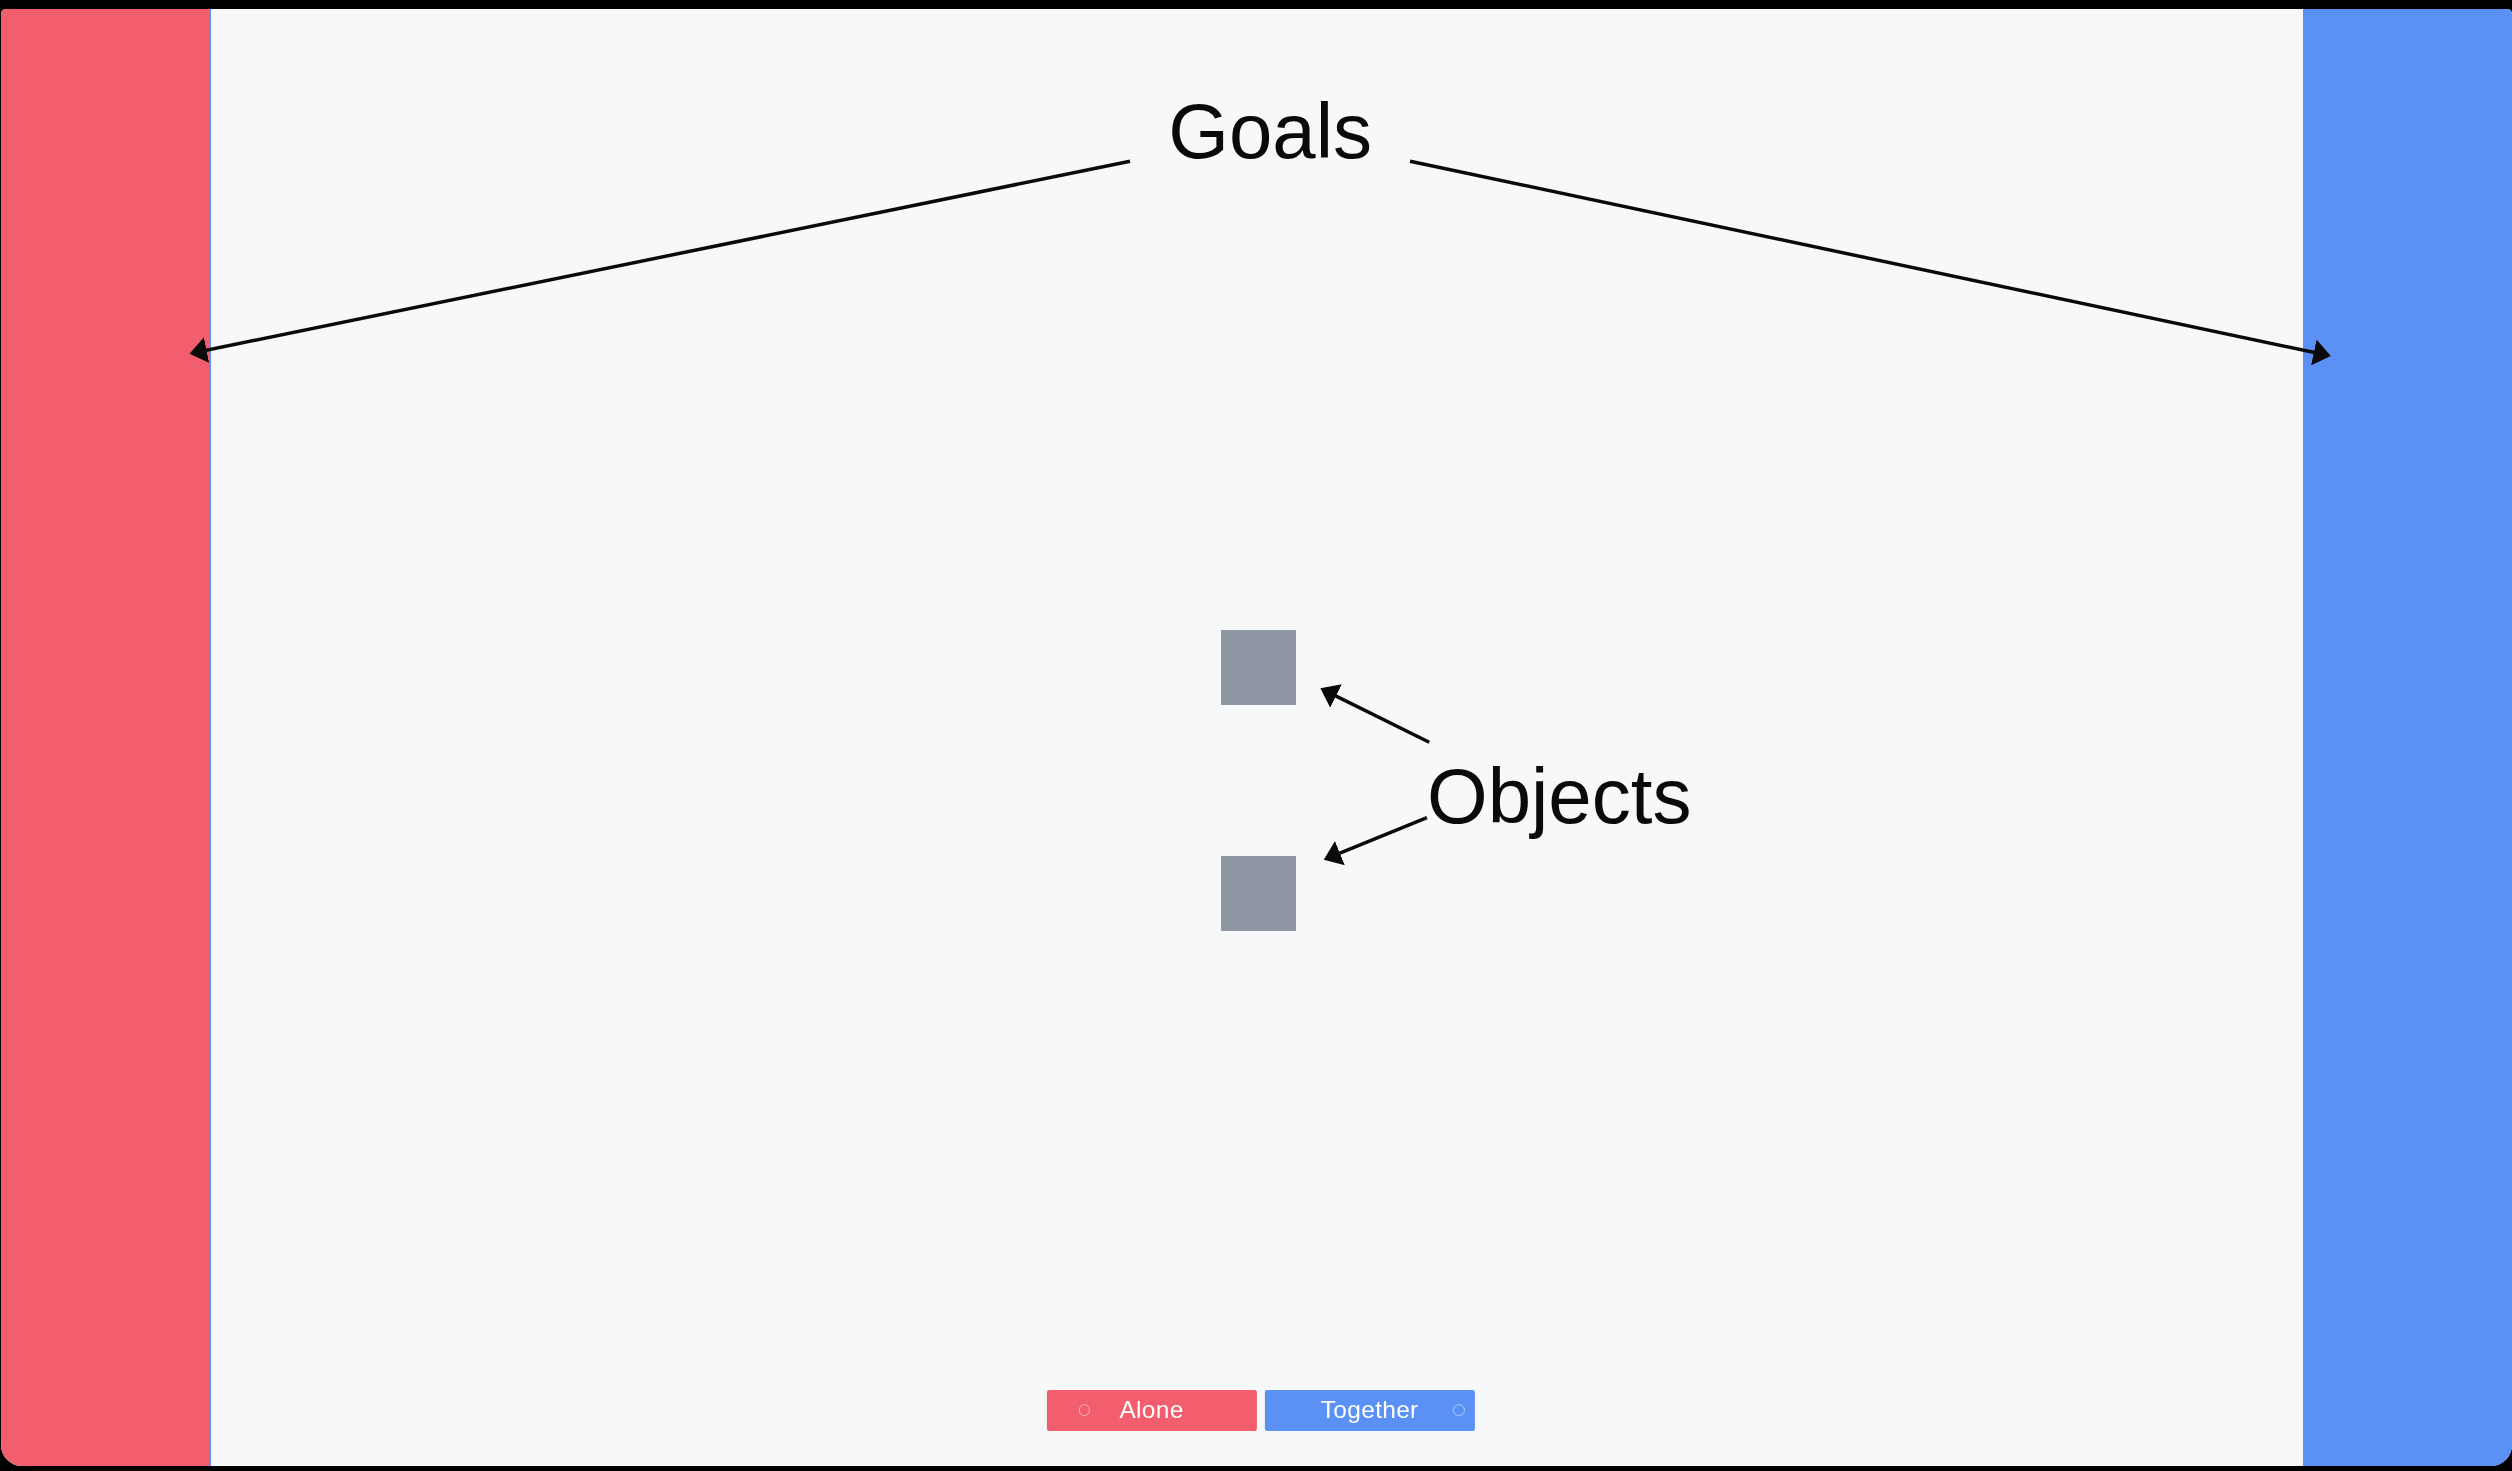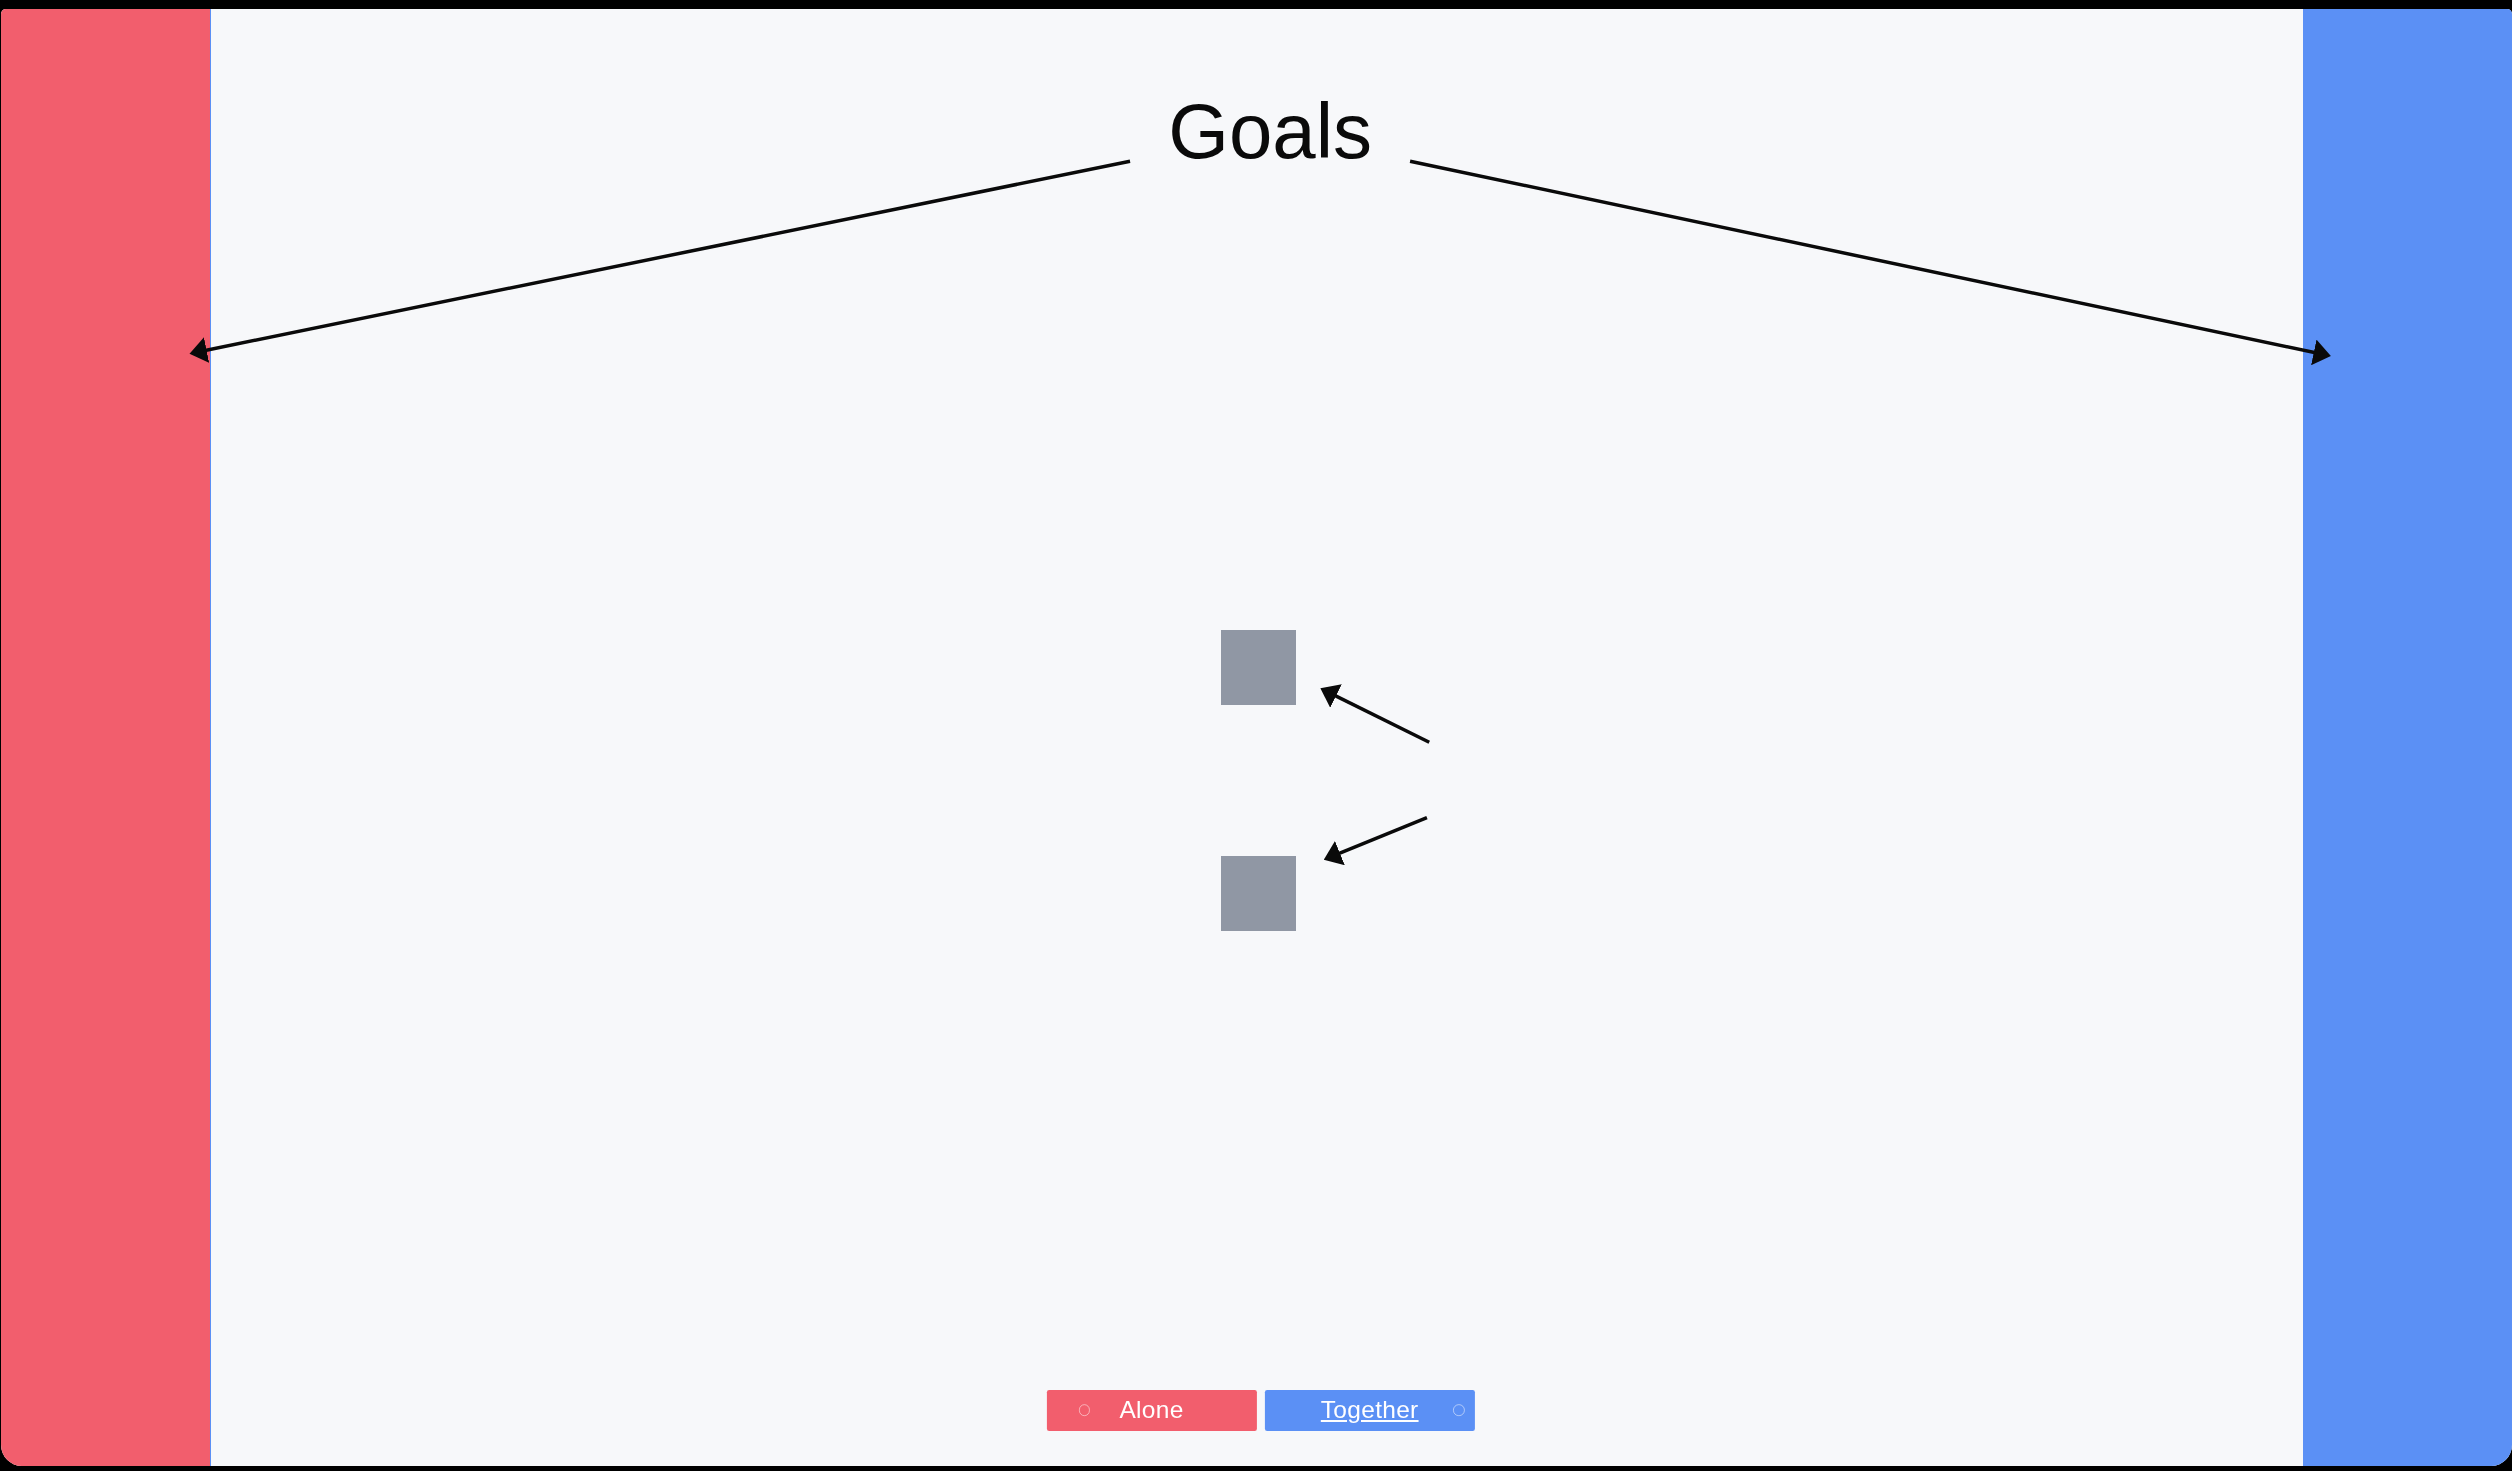--- a/index.html
+++ b/index.html
@@ -126,29 +126,30 @@
         <path d="M0,0 L5,3.75 L0,7.5 Z" fill="#0a0a0a"></path>
       </marker>
     </defs>
     <path d="M 1931 262 L 318 592" stroke="#0a0a0a" stroke-width="6" fill="none" marker-end="url(#ah)"></path>
     <path d="M 2413 262 L 3992 596" stroke="#0a0a0a" stroke-width="6" fill="none" marker-end="url(#ah)"></path>
     <path d="M 2446 1262 L 2264 1172" stroke="#0a0a0a" stroke-width="6" fill="none" marker-end="url(#ah)"></path>
     <path d="M 2442 1392 L 2270 1462" stroke="#0a0a0a" stroke-width="6" fill="none" marker-end="url(#ah)"></path>
   </svg>
 
   <div class="annotation goals">Goals</div>
+  <div class="annotation objects">Objects</div>
 
   <div class="object-square top" style="background-color: rgb(144, 151, 164);"></div>
   <div class="object-square bottom" style="background-color: rgb(144, 151, 164);"></div>
 
   <div class="button-row">
     <button class="mode-button alone" style="background-color: rgb(242, 94, 109);">
       <span class="spinner-ring"></span>
       <span>Alone</span>
     </button>
-    <button class="mode-button together" style="background-color: rgb(91, 144, 245); text-decoration: underline;">
+    <button class="mode-button together" style="background-color: rgb(91, 144, 245);">
       <span>Together</span>
       <span class="spinner-ring"></span>
     </button>
   </div>
 
 </div>
 
 
 </body></html>

